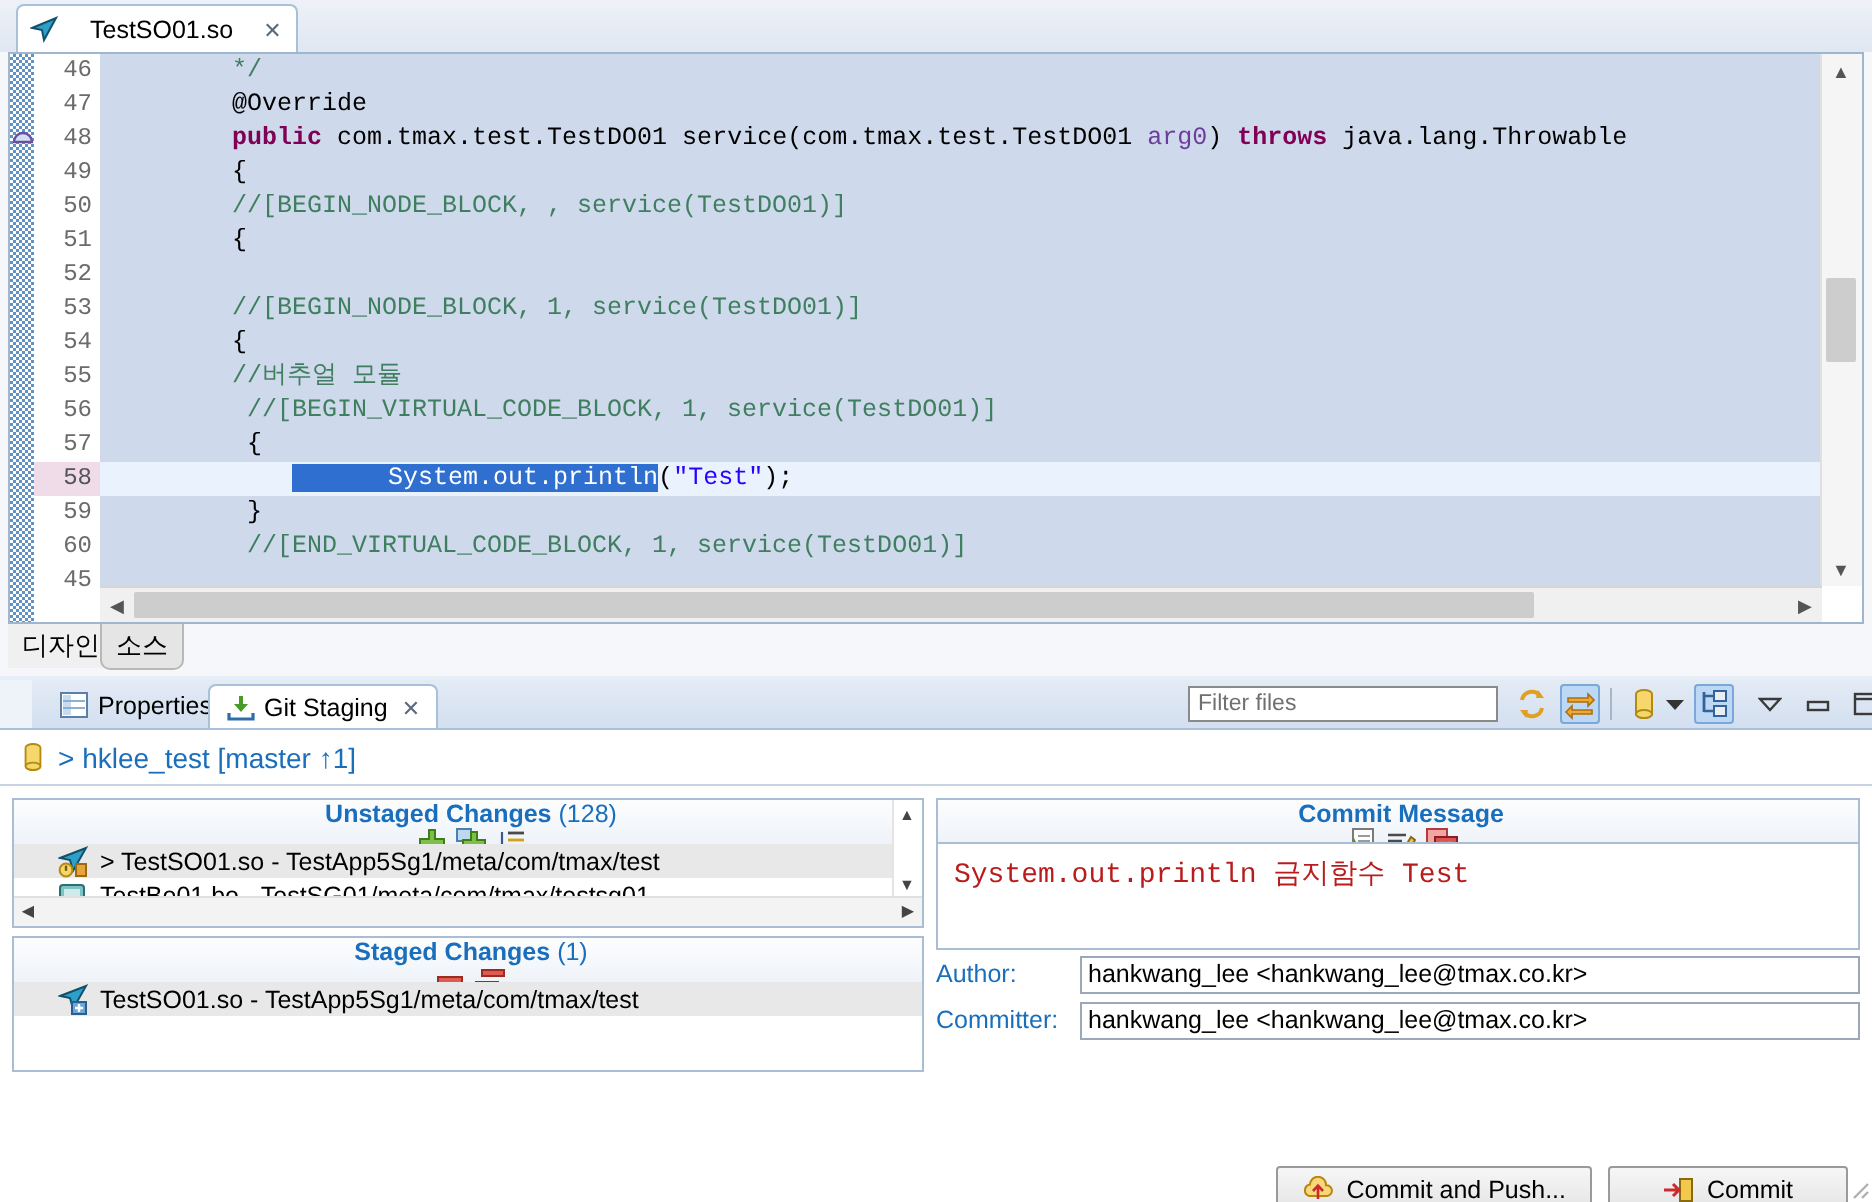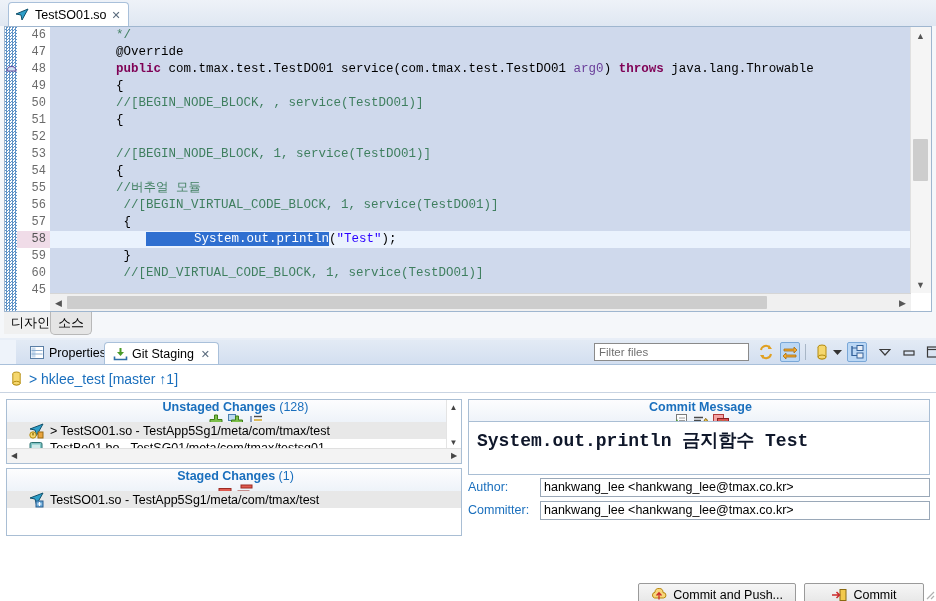--- a/index.html
+++ b/index.html
@@ -11,21 +11,21 @@
     -webkit-font-smoothing:antialiased;
   }
   .app{position:relative;width:936px;height:601px;background:#e8eef7;}
 
   
   .editor-part{position:absolute;left:0;top:0;width:936px;height:338px;background:#f5f7fa;}
   .editor-tabbar{position:absolute;left:0;top:0;width:936px;height:26px;
      background:linear-gradient(#eef2f8,#dfe7f2);}
   .etab{position:absolute;left:8px;top:2px;height:24px;
      background:#ffffff;border:1px solid #a9c0da;border-bottom:none;
-     border-radius:4px 4px 0 0;display:flex;align-items:center;padding:0 7px 0 6px;gap:5px;}
+     border-radius:4px 4px 0 0;display:flex;align-items:center;padding:0 7px 0 6px;gap:15px;}
   .etab .tab-title{font-size:12.5px;color:#000;white-space:nowrap;}
   .etab .closex{font-size:11px;color:#5a6b7d;font-family:"DejaVu Sans",sans-serif;line-height:1;}
   .tab-ico{width:15px;height:14px;position:relative;display:inline-block;}
 
   .editor-frame{position:absolute;left:4px;top:26px;width:928px;height:286px;
      background:#fff;border:1px solid #9fb6cf;box-sizing:border-box;}
   .ruler{position:absolute;left:0;top:0;width:12px;height:100%;
      background:
        repeating-conic-gradient(#5f93c7 0% 25%, #ffffff 0% 50%) 0 0/3px 3px;}
   .gutter{position:absolute;left:12px;top:0;width:33px;height:100%;background:#ffffff;}
@@ -105,21 +105,21 @@
   .frow.sel{background:#e8e8e8;}
   .list-vs{position:absolute;right:0;top:0;width:14px;bottom:0;background:#fff;border-left:1px solid #e4e4e4;}
   .lvs-btn{position:absolute;left:0;width:13px;height:14px;display:flex;align-items:center;justify-content:center;font-size:8px;color:#444;}
   .list-hs{position:absolute;left:0;right:0;bottom:0;height:14px;background:#f3f3f3;border-top:1px solid #e0e0e0;}
   .lhs-btn{position:absolute;top:0;width:14px;height:13px;display:flex;align-items:center;justify-content:center;font-size:8px;color:#444;}
 
   
   .cmsg-box{position:absolute;left:468px;top:56px;width:462px;height:54px;
      background:#fff;border:1px solid #a9bed4;box-sizing:border-box;}
   .cmsg-text{padding:6px 8px;font-family:"Liberation Mono","DejaVu Sans Mono",monospace;
-     font-size:18px;color:#0f172a;white-space:pre;font-weight:bold;}
+     font-size:14px;color:#b91c1c;white-space:pre;}
   .ac-rows{position:absolute;left:468px;top:112px;width:462px;}
   .ac-row{display:flex;align-items:center;height:20px;margin-bottom:3px;}
   .ac-lab{width:72px;font-size:12.5px;color:#1a6fbd;}
   .ac-inp{flex:1;height:19px;background:#fff;border:1px solid #9aa8b8;box-sizing:border-box;}
   .ac-inp input{width:100%;height:100%;border:none;outline:none;background:transparent;
      font-family:"Liberation Sans",sans-serif;font-size:12.5px;padding:0 3px;box-sizing:border-box;color:#000;}
   .btn-row{position:absolute;left:468px;top:218px;width:462px;display:flex;justify-content:flex-end;gap:8px;padding-right:6px;box-sizing:border-box;}
   .ebtn{height:24px;min-width:120px;background:linear-gradient(#f6f6f6,#e4e4e4);
      border:1px solid #9a9a9a;border-radius:2px;display:flex;align-items:center;justify-content:center;gap:6px;
      font-size:12.5px;color:#000;padding:0 12px;box-sizing:border-box;}

